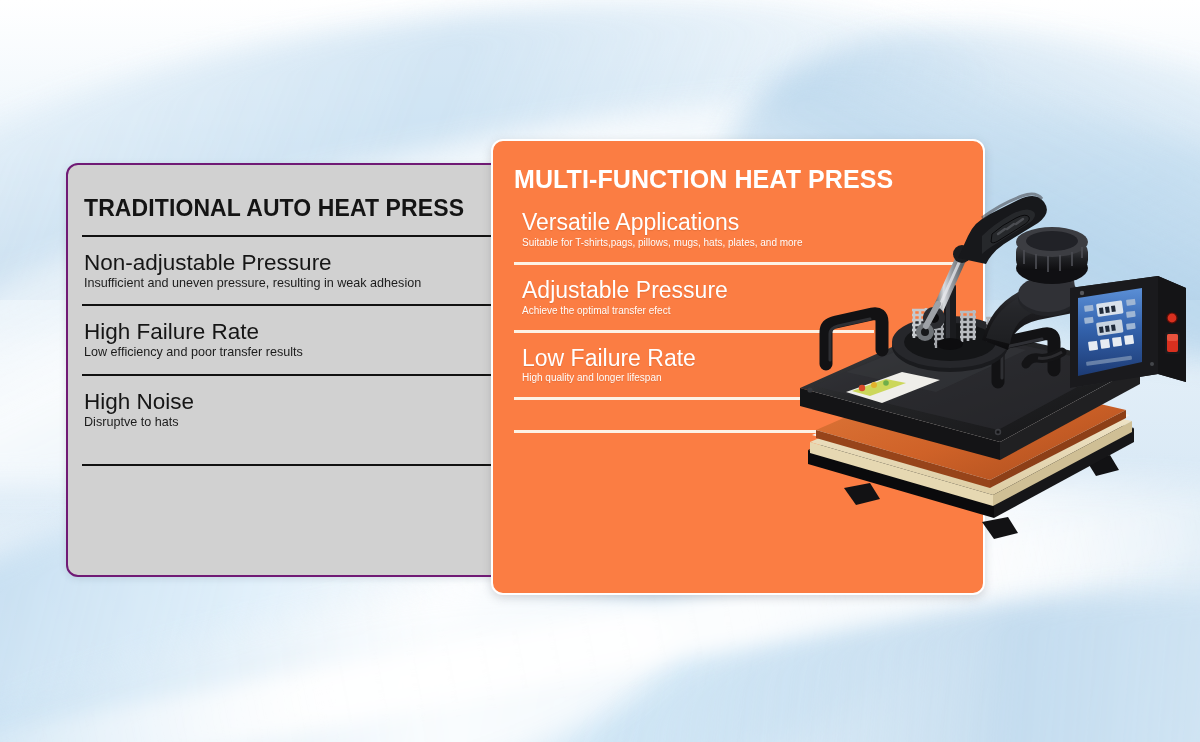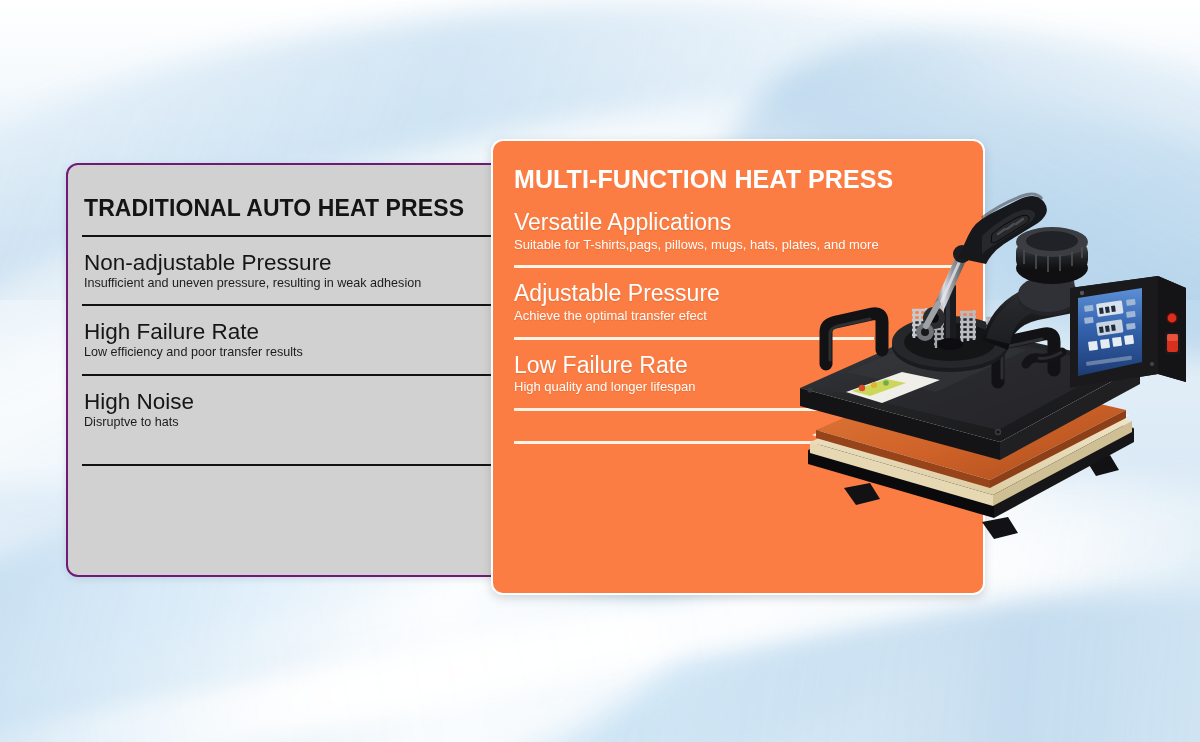--- a/index.html
+++ b/index.html
@@ -133,30 +133,30 @@
   }
   .o-title {
     font-size: 25px;
     font-weight: bold;
     color: #ffffff;
     margin: 0 0 16px 0;
     letter-spacing: .1px;
     white-space: nowrap;
     position: relative; z-index: 3;
   }
-  .o-item { position: relative; z-index: 3; }
+  .o-item { position: relative; z-index: 3; margin-left: 8px; }
   .o-head {
     font-size: 23px;
     color: #ffffff;
     line-height: 1.12;
     margin-bottom: 1px;
     text-shadow: 0 1px 1px rgba(150,60,20,.22);
   }
   .o-sub {
-    font-size: 13px;
+    font-size: 10px;
     color: #fffdfb;
     line-height: 1.2;
     text-shadow: 0 1px 1px rgba(150,60,20,.2);
   }
   .o-rule {
     height: 0; border-top: 3px solid #fdf2e4;
     margin: 13px 0 13px 0;
     width: 440px;
     position: relative; z-index: 1;
   }

